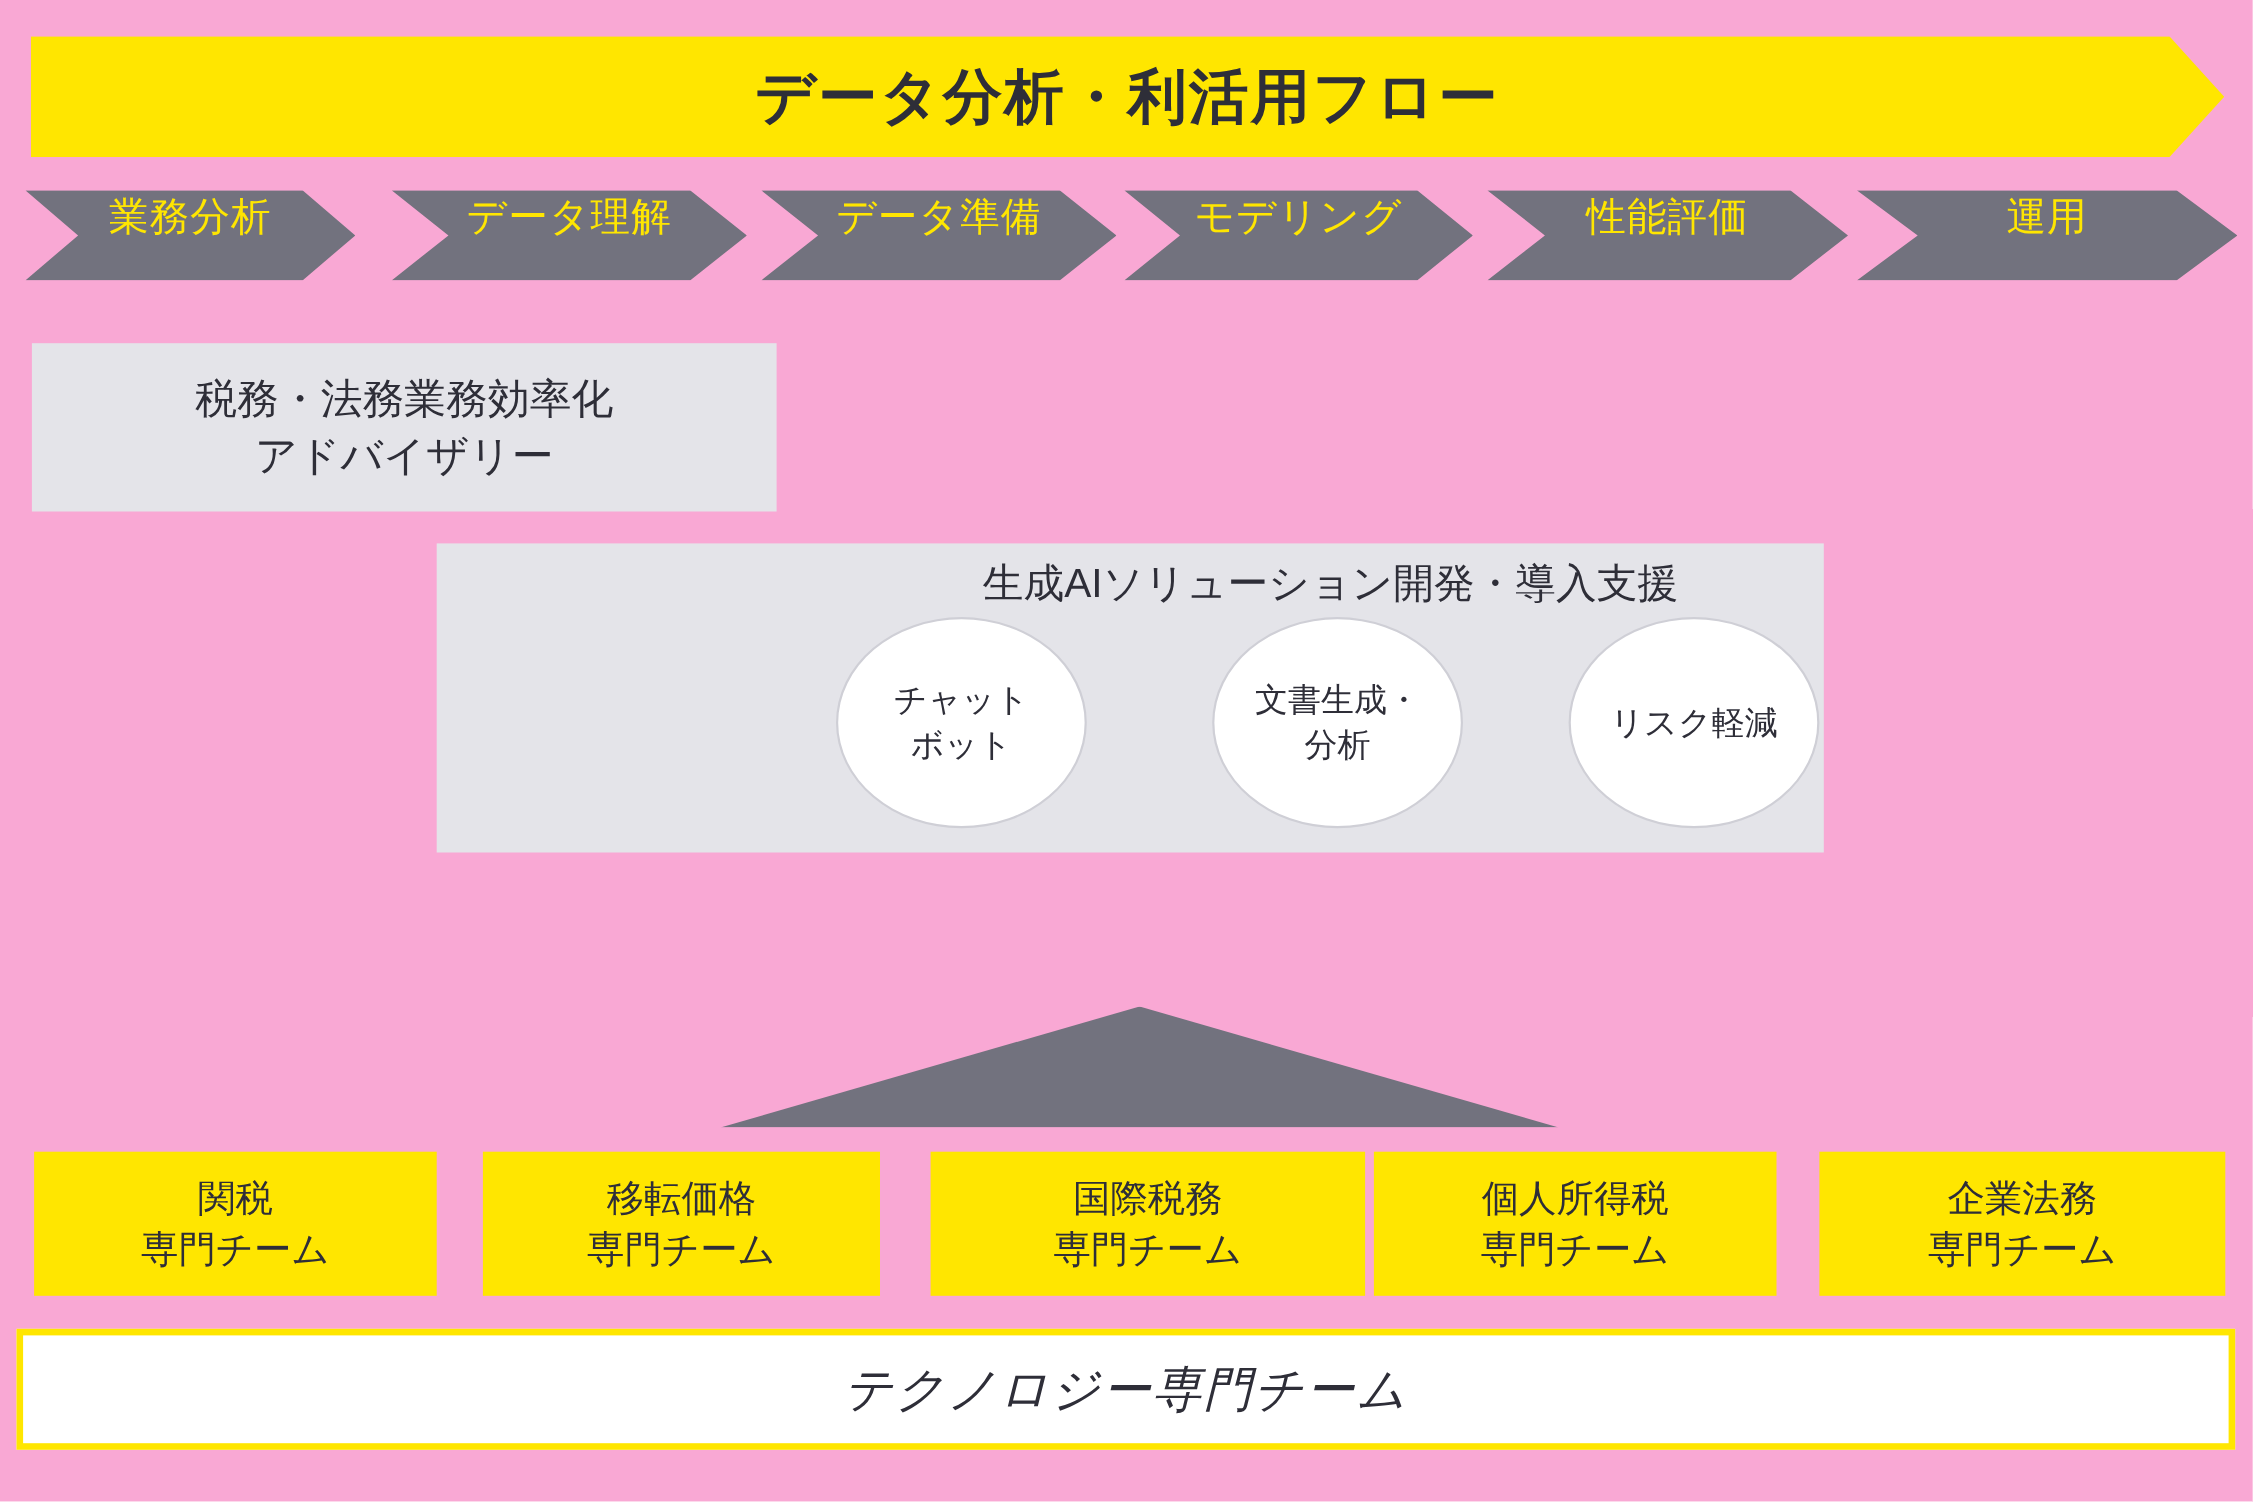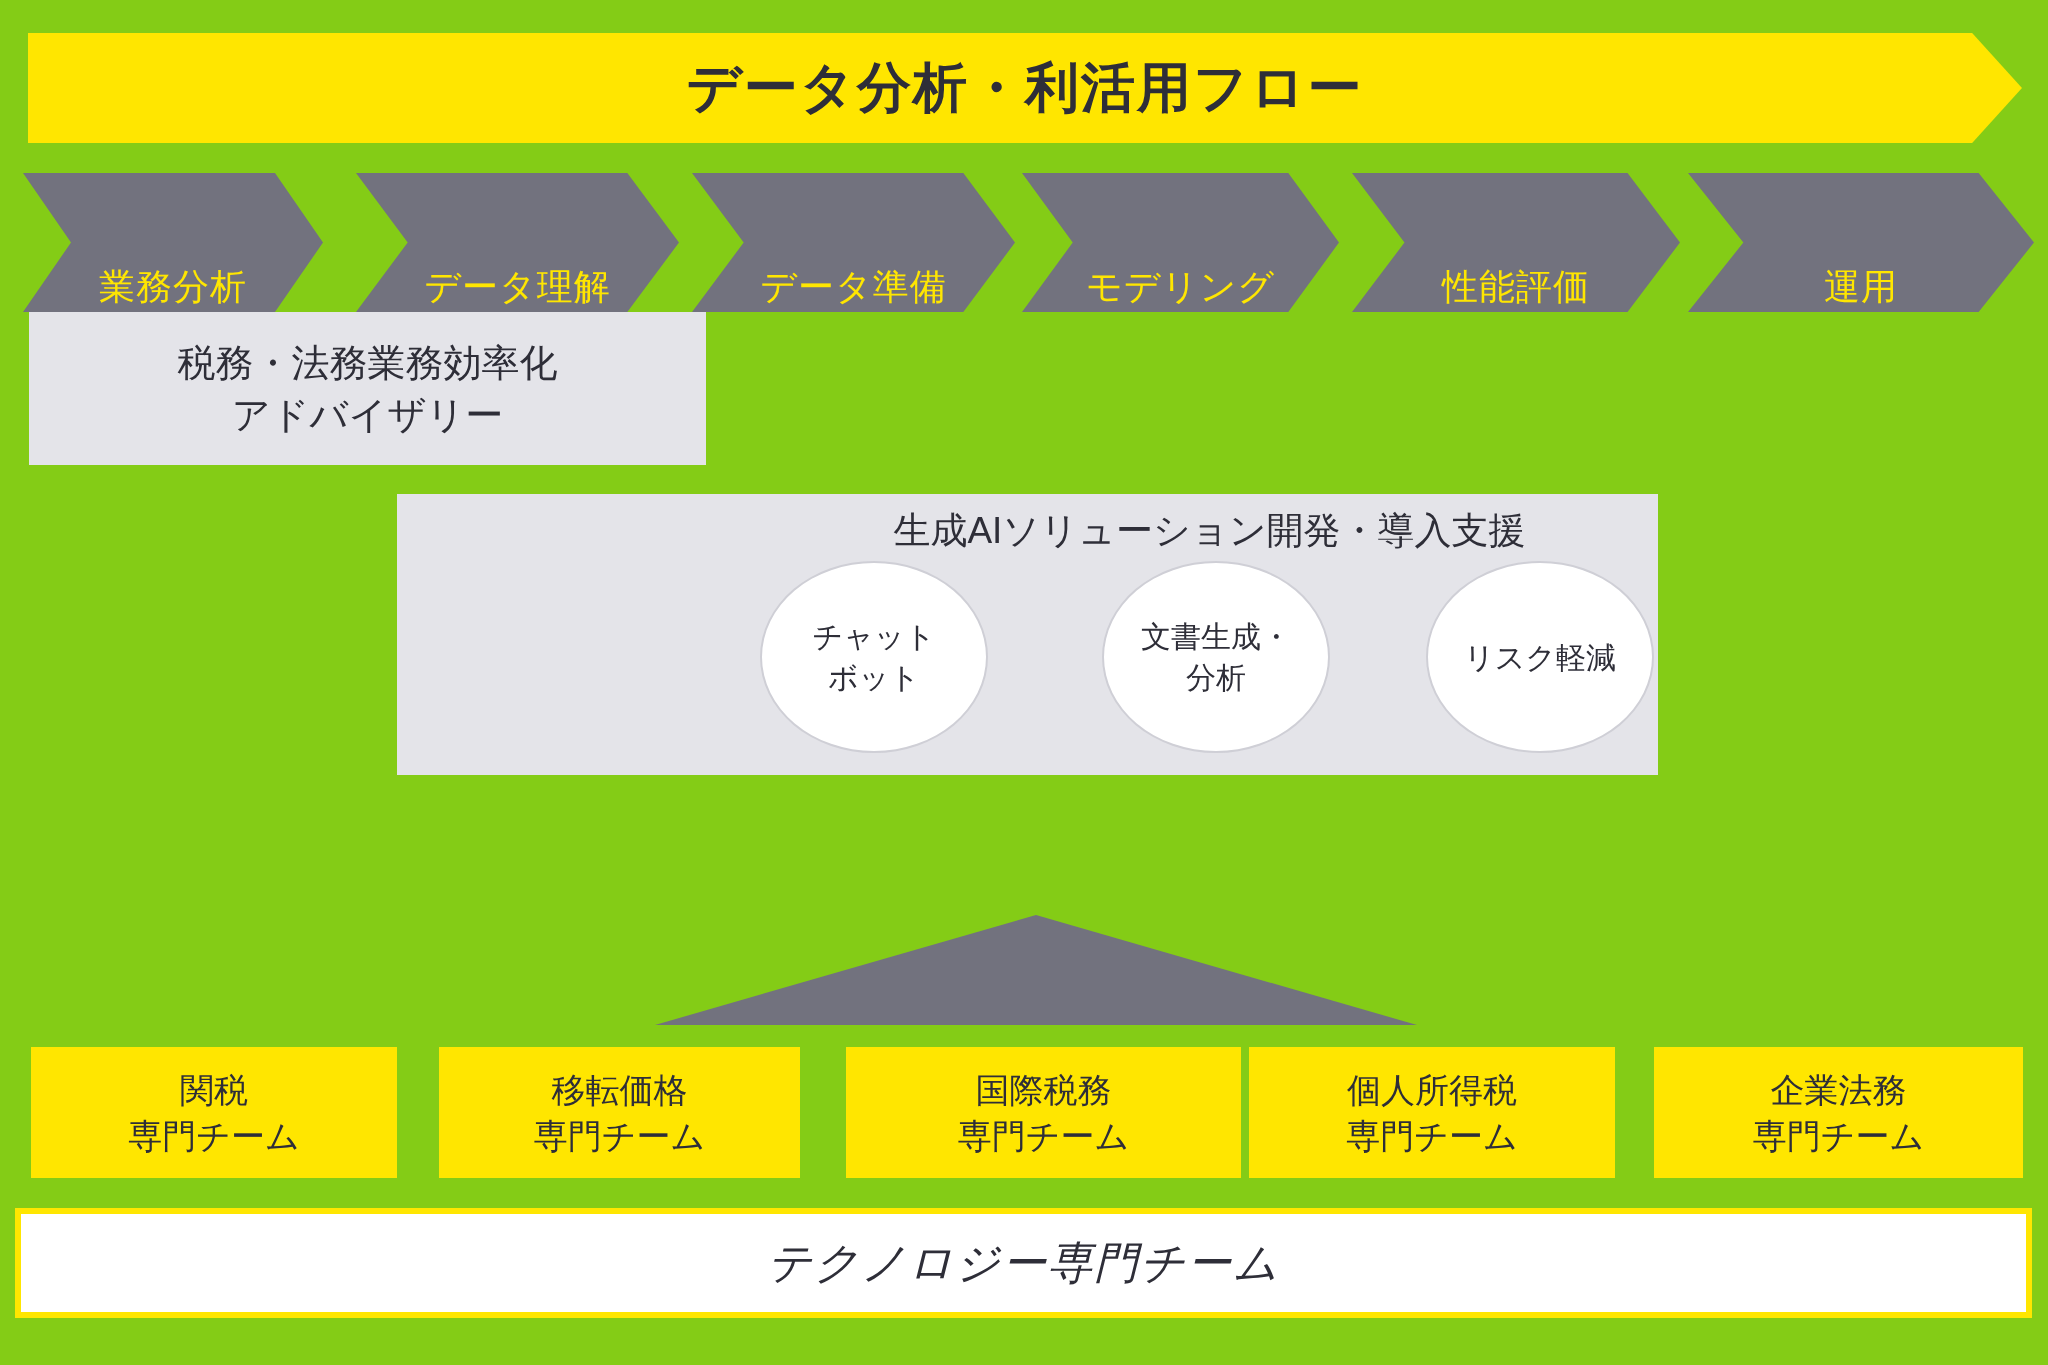--- a/index.html
+++ b/index.html
@@ -1,42 +1,42 @@
 <!DOCTYPE html>
 <html><head>
 <meta charset="utf-8">
 <style>
   html,body{margin:0;padding:0;background:#fff;}
   .canvas{
     position:relative;
     width:2048px;height:1365px;
-    background:#84cc16;
+    background:#f9a8d4;
     overflow:hidden;
     font-family:"Liberation Sans","DejaVu Sans",sans-serif;
     color:#2e2e38;
   }
   .abs{position:absolute;}
 
   
   .banner{
     left:28px;top:33px;width:1994px;height:110px;
     background:#ffe600;
     clip-path:polygon(0 0,97.5% 0,100% 50%,97.5% 100%,0 100%);
     display:flex;align-items:center;justify-content:center;
   }
   .banner .title{
     font-size:54px;font-weight:bold;letter-spacing:2px;color:#2e2e38;
   }
 
   
   .chevron{
-    top:173px;height:139px;
+    top:173px;height:82px;
     background:#72727e;
     clip-path:polygon(0 0,84% 0,100% 50%,84% 100%,0 100%,16% 50%);
-    display:flex;align-items:flex-end;justify-content:center;
+    display:flex;align-items:flex-start;justify-content:center;
   }
   .chevron .step-label{
     font-size:36px;color:#ffe600;letter-spacing:1px;
   }
 
   
   .advisory{
     left:29px;top:312px;width:677px;height:153px;
     background:#e4e4e9;
     display:flex;flex-direction:column;align-items:center;justify-content:center;

